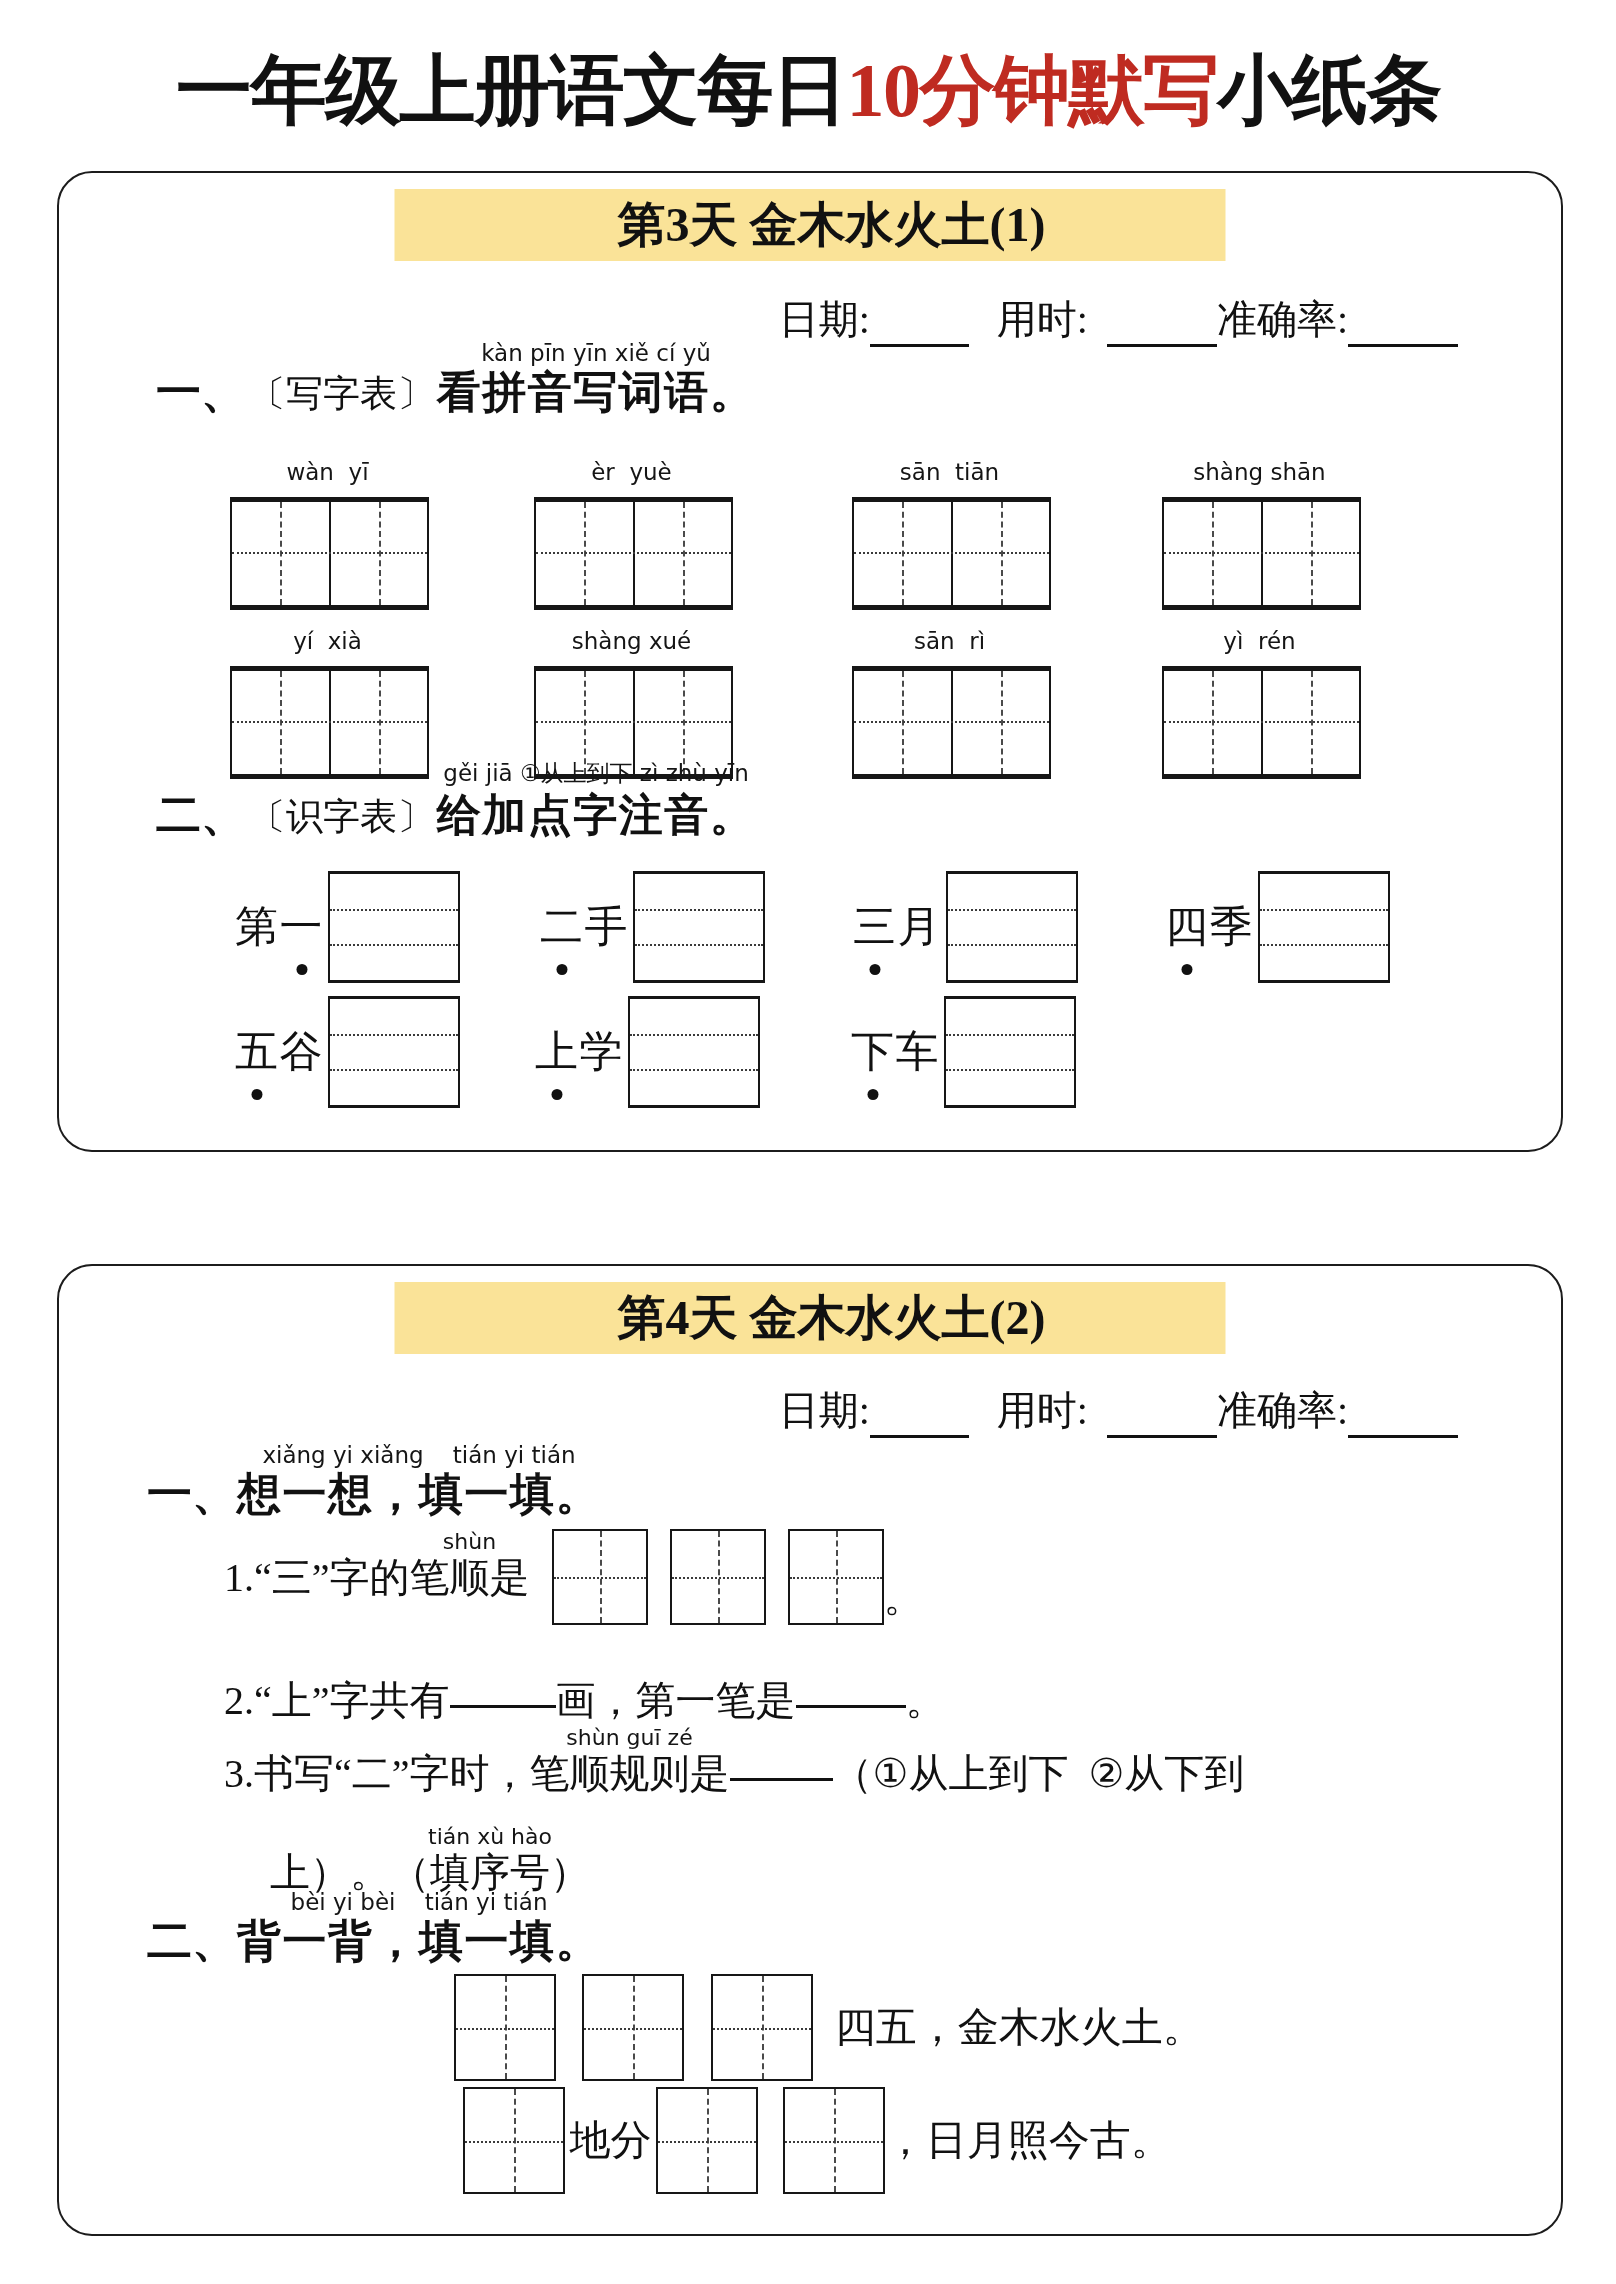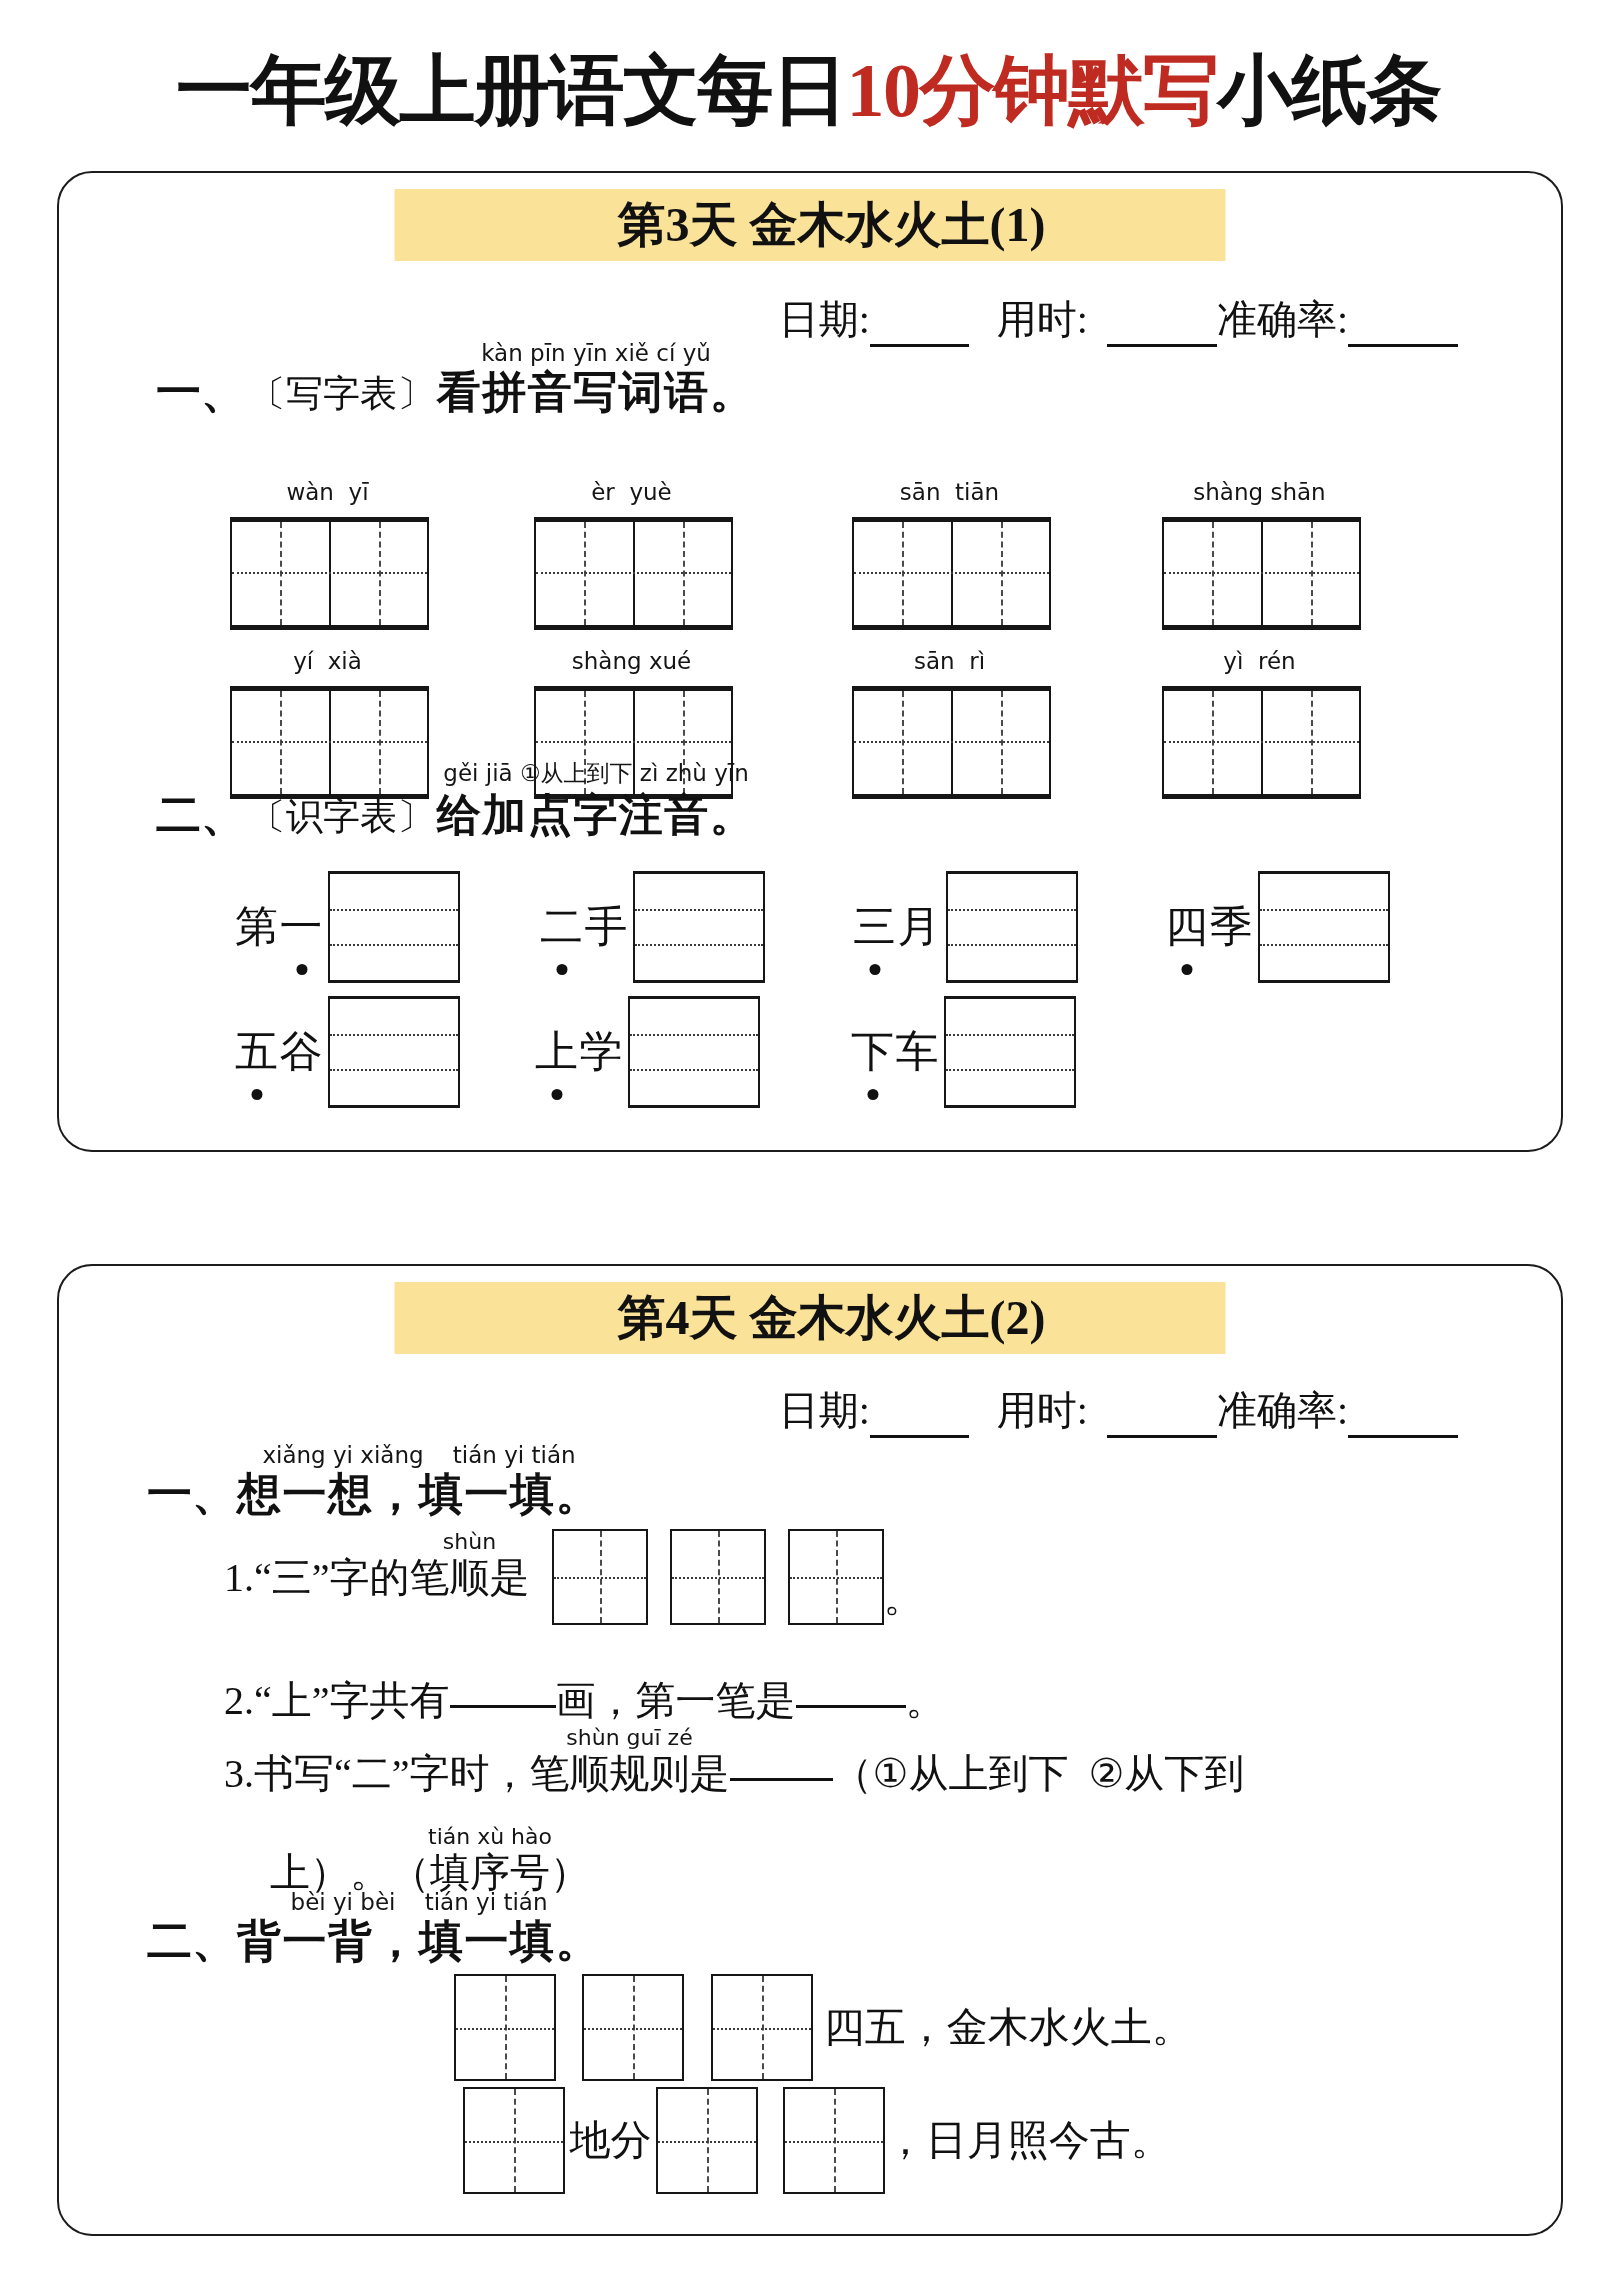--- a/index.html
+++ b/index.html
@@ -1,19 +1,19 @@
 <!DOCTYPE html>
 <html style="font-size:11.7px"><head>
 <meta charset="utf-8">
 <style>
   html,body{margin:0;padding:0;background:#ffffff;}
   .page{position:relative;width:1617px;height:2284px;background:#fff;overflow:hidden;color:#111;}
   .zh-serif{font-family:"Liberation Serif","DejaVu Serif","DejaVu Sans",serif;}
   .zh-bold{font-family:"Liberation Sans","DejaVu Sans",sans-serif;font-weight:900;}
-  .py{font-family:"DejaVu Sans","Liberation Sans",sans-serif;color:#151515;white-space:pre;margin-top:20px;}
+  .py{font-family:"DejaVu Sans","Liberation Sans",sans-serif;color:#151515;white-space:pre;}
 
   
   .main-title{position:absolute;top:45px;left:0;width:100%;text-align:center;
     font-family:"Liberation Serif","DejaVu Serif","DejaVu Sans",serif;
     font-weight:900;font-size:76px;letter-spacing:-1.5px;line-height:1.2;margin:0;}
   .main-title .red{color:#bf2b21;}
 
   
   .card{position:absolute;left:57px;width:1502px;border:2.9px solid #1c1c1c;border-radius:35px;background:#fff;}
   .card1{top:171px;height:977px;}
@@ -260,21 +260,21 @@
       <span class="sec-title-wrap">
         <span class="py">bèi yi bèi    tián yi tián</span>
         <span class="sec-title zh-bold">背一背，填一填。</span>
       </span>
     </div>
 
     <div class="fill-line zh-serif" style="left:395px;top:708px">
       <span class="tian tall"></span>
       <span class="tian tall" style="margin-left:26.4px"></span>
       <span class="tian tall" style="margin-left:26.4px"></span>
-      <span class="qtext" style="margin-left:11px">四五，金木水火土。</span>
+      <span class="qtext" style="margin-left:22px">四五，金木水火土。</span>
     </div>
 
     <div class="fill-line zh-serif" style="left:404px;top:821px">
       <span class="tian tall"></span>
       <span class="qtext" style="margin:0 4.4px">地分</span>
       <span class="tian tall"></span>
       <span class="tian tall" style="margin-left:25px"></span>
       <span class="qtext">，日月照今古。</span>
     </div>
   </section>

